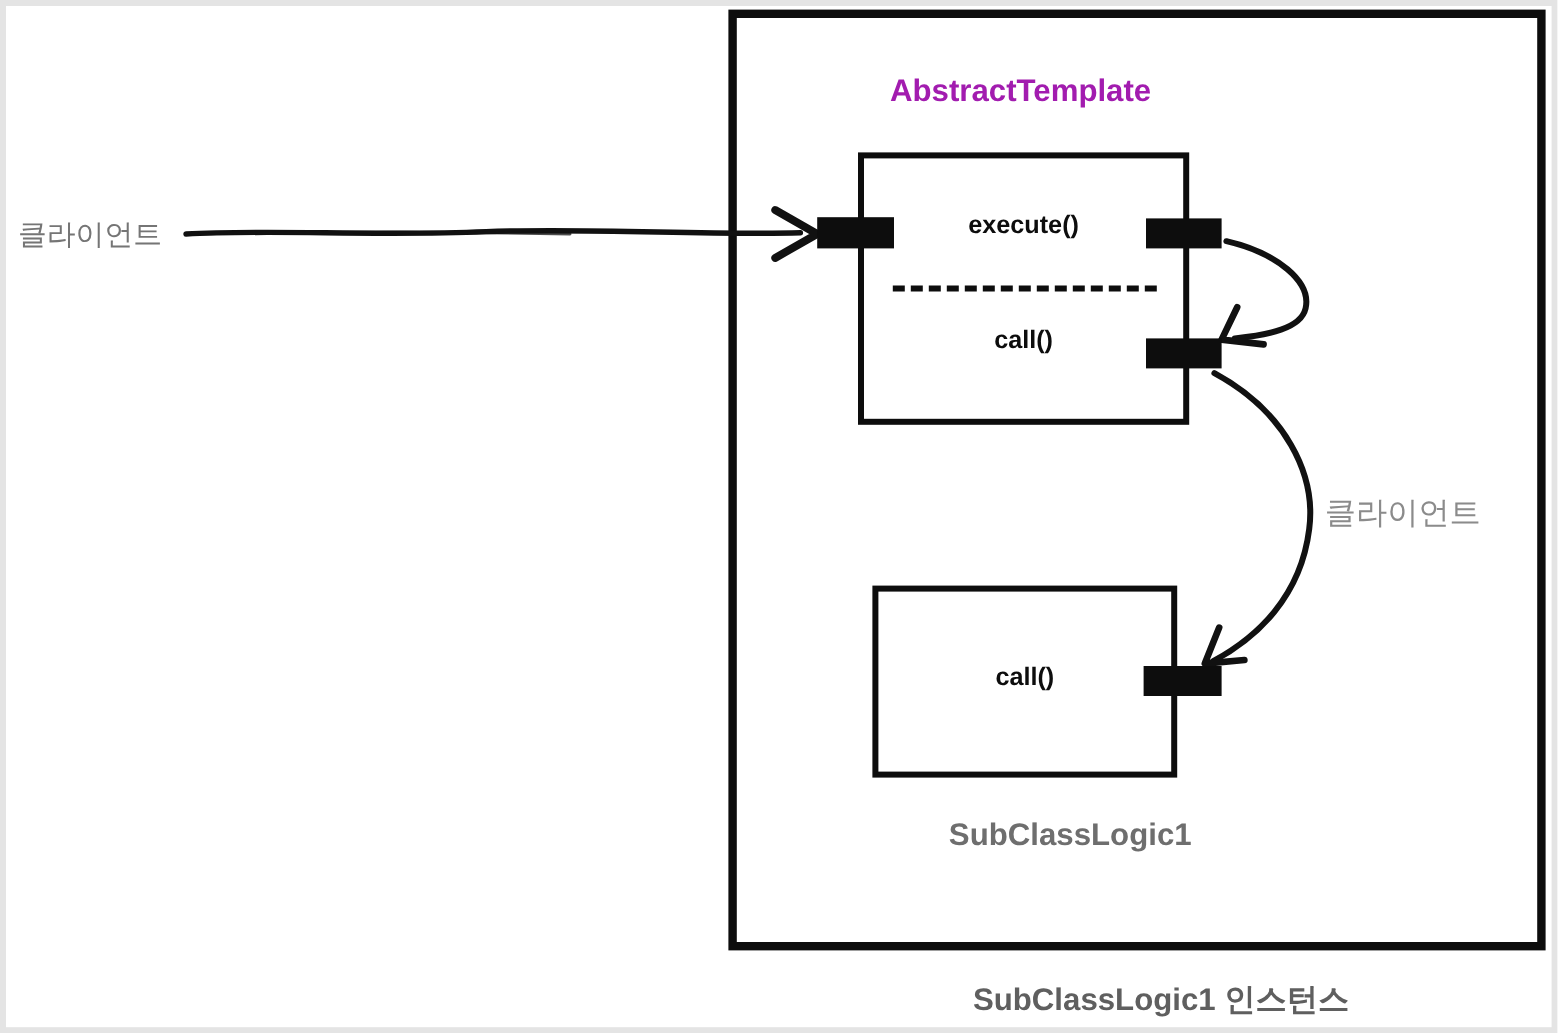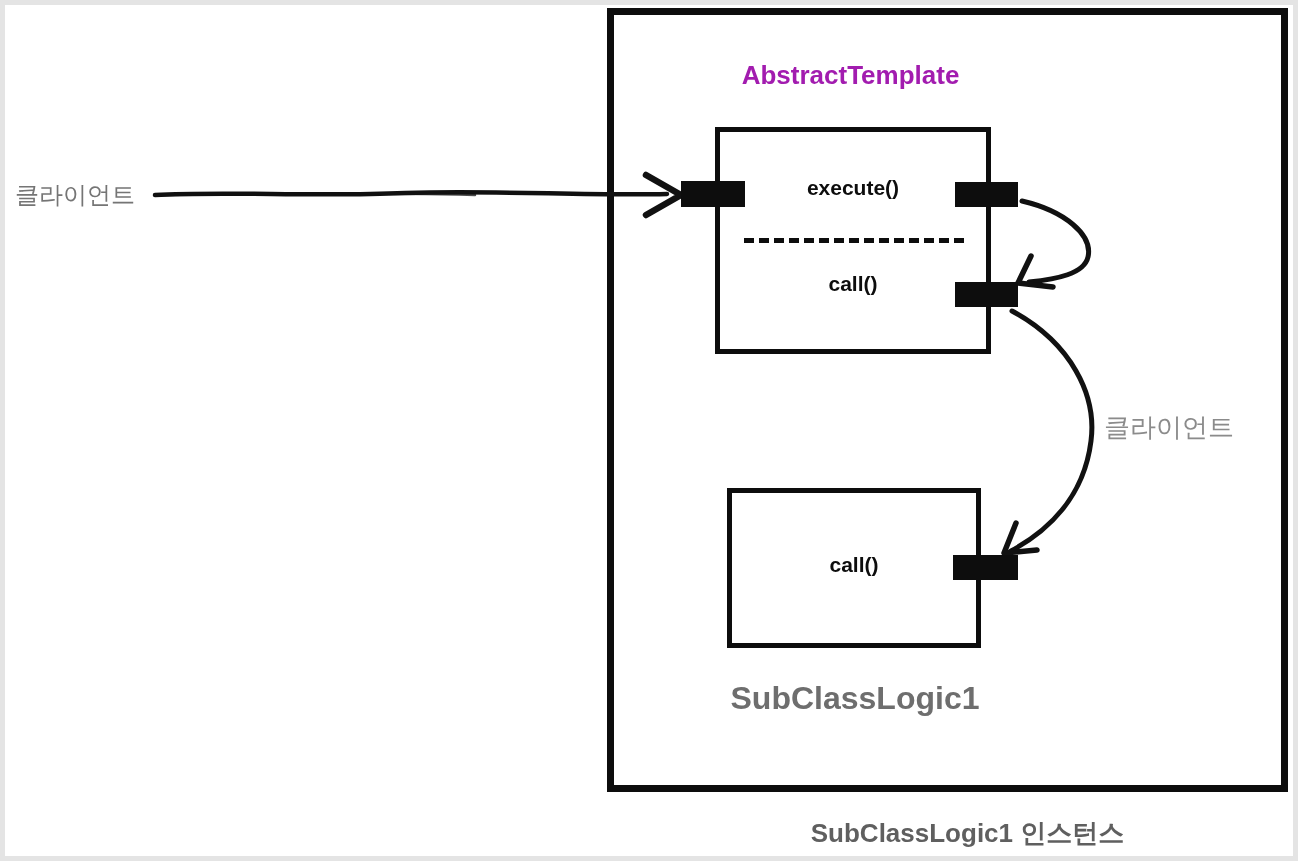--- a/index.html
+++ b/index.html
@@ -39,21 +39,21 @@
     left: 739px; top: 233px; width: 220px; height: 0;
     border-top: 5px dashed #0d0d0d;
   }
   .sub-box {
     left: 722px; top: 483px; width: 254px; height: 160px;
     border: 5px solid #0d0d0d; background: #fff;
   }
   .sub-call-text { left: 722px; top: 548px; width: 254px; }
   .sub-label {
     left: 712px; top: 675px; width: 276px;
-    text-align: center; font-weight: bold; font-size: 32px; color: #6e6e6e;
+    text-align: right; font-weight: bold; font-size: 26px; color: #6e6e6e;
     white-space: nowrap;
   }
   .override-label {
     left: 1099px; top: 405px;
     color: #8b8b8b; font-size: 26px; white-space: nowrap;
   }
   .instance-label {
     left: 622px; top: 811px; width: 681px;
     text-align: center; font-weight: bold; font-size: 26px; color: #5f5f5f;
     white-space: nowrap;

